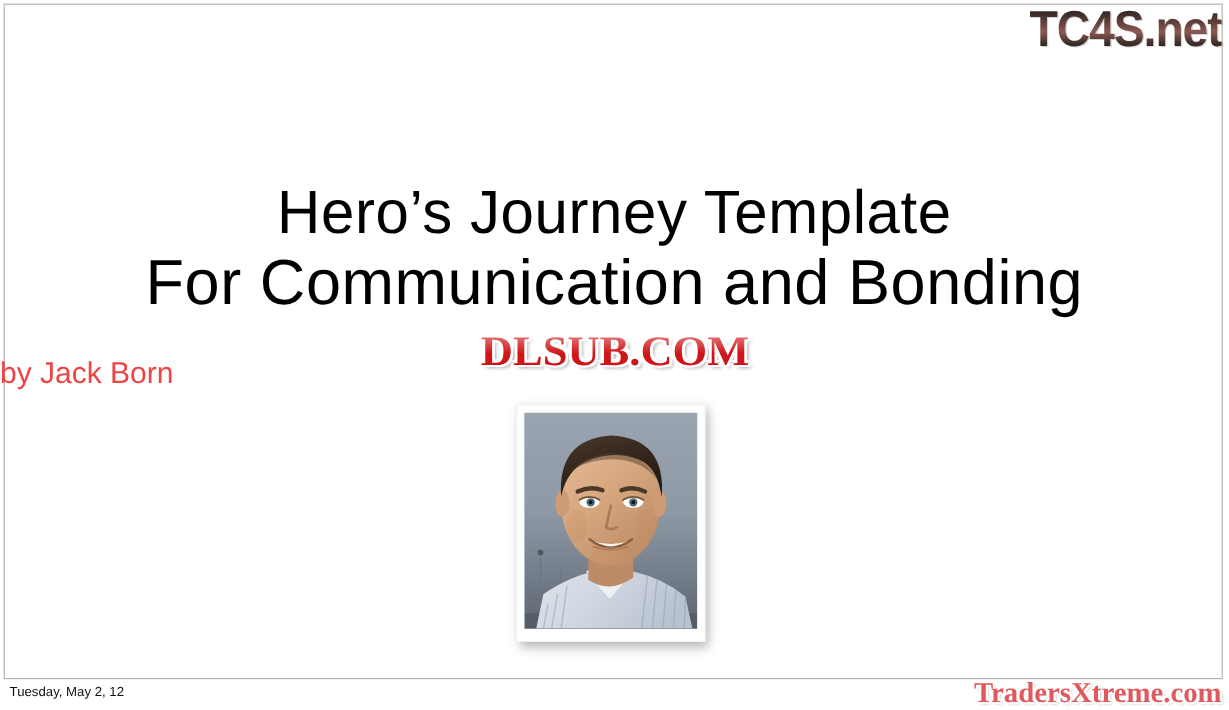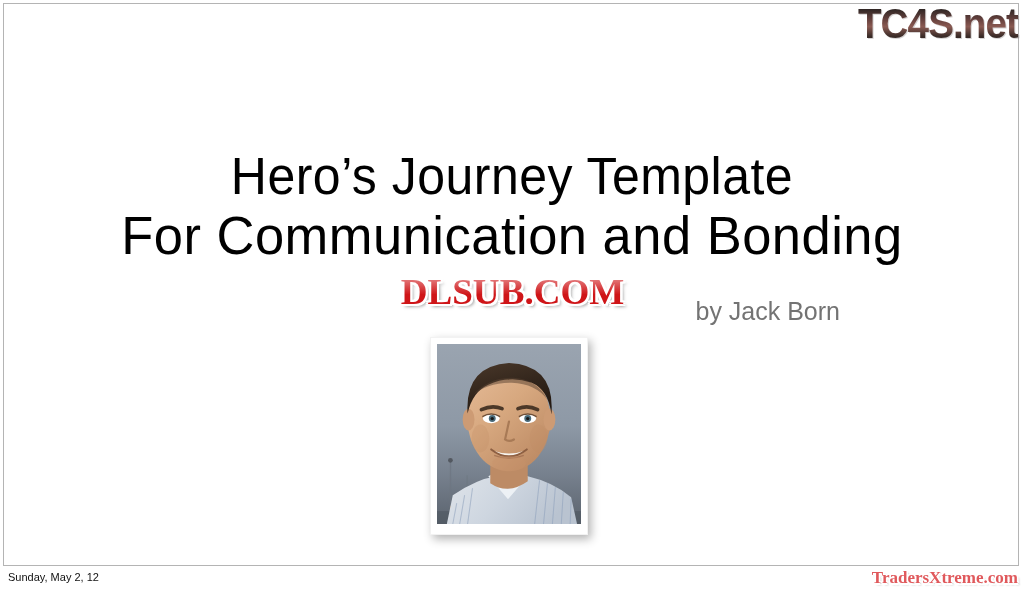--- a/index.html
+++ b/index.html
@@ -99,26 +99,26 @@
     line-height: 60px;
     transform: scaleX(0.99);
   }
 
   
   .subtitle {
     position: absolute;
     left: 0;
     top: 297px;
     width: 840px;
-    text-align: right;
+    text-align: left;
     font-family: "Liberation Sans", sans-serif;
     font-weight: 400;
     font-size: 25px;
     line-height: 28px;
-    color: #737373;
+    color: #ef4444;
   }
 
   
   .watermark-center {
     position: absolute;
     left: 366px;
     top: 274px;
     width: 292px;
     height: 40px;
     display: flex;
@@ -185,21 +185,21 @@
     font-size: 11px;
     line-height: 14px;
     color: #111111;
   }
   .watermark-bottom {
     position: absolute;
     right: 6px;
     top: 566px;
     font-family: "Liberation Serif", serif;
     font-weight: bold;
-    font-size: 17px;
+    font-size: 24px;
     line-height: 24px;
     color: #e0595c;
     white-space: nowrap;
     text-shadow:
       -1.5px  0    0 #ffffff,
        1.5px  0    0 #ffffff,
        0    -1.5px 0 #ffffff,
        0     1.5px 0 #ffffff,
       -1.5px -1.5px 0 #ffffff,
        1.5px -1.5px 0 #ffffff,
@@ -315,16 +315,16 @@
           <path d="M58 112 Q73 118 88 112" stroke="#9b6a4b" stroke-width="1.4" fill="none" opacity="0.7"></path>
 
           <ellipse cx="73" cy="120" rx="17" ry="8" fill="#c8916a" opacity="0.35"></ellipse>
           <ellipse cx="44" cy="95" rx="9" ry="14" fill="#c08a63" opacity="0.25"></ellipse>
           <ellipse cx="103" cy="95" rx="9" ry="14" fill="#c08a63" opacity="0.25"></ellipse>
         </g>
       </svg>
     </div>
   </div>
 
-  <div class="date-stamp">Sunday, May 2, 12</div>
+  <div class="date-stamp">Tuesday, May 2, 12</div>
   <div class="watermark-bottom">TradersXtreme.com</div>
 
 </div>
 
 </body></html>

